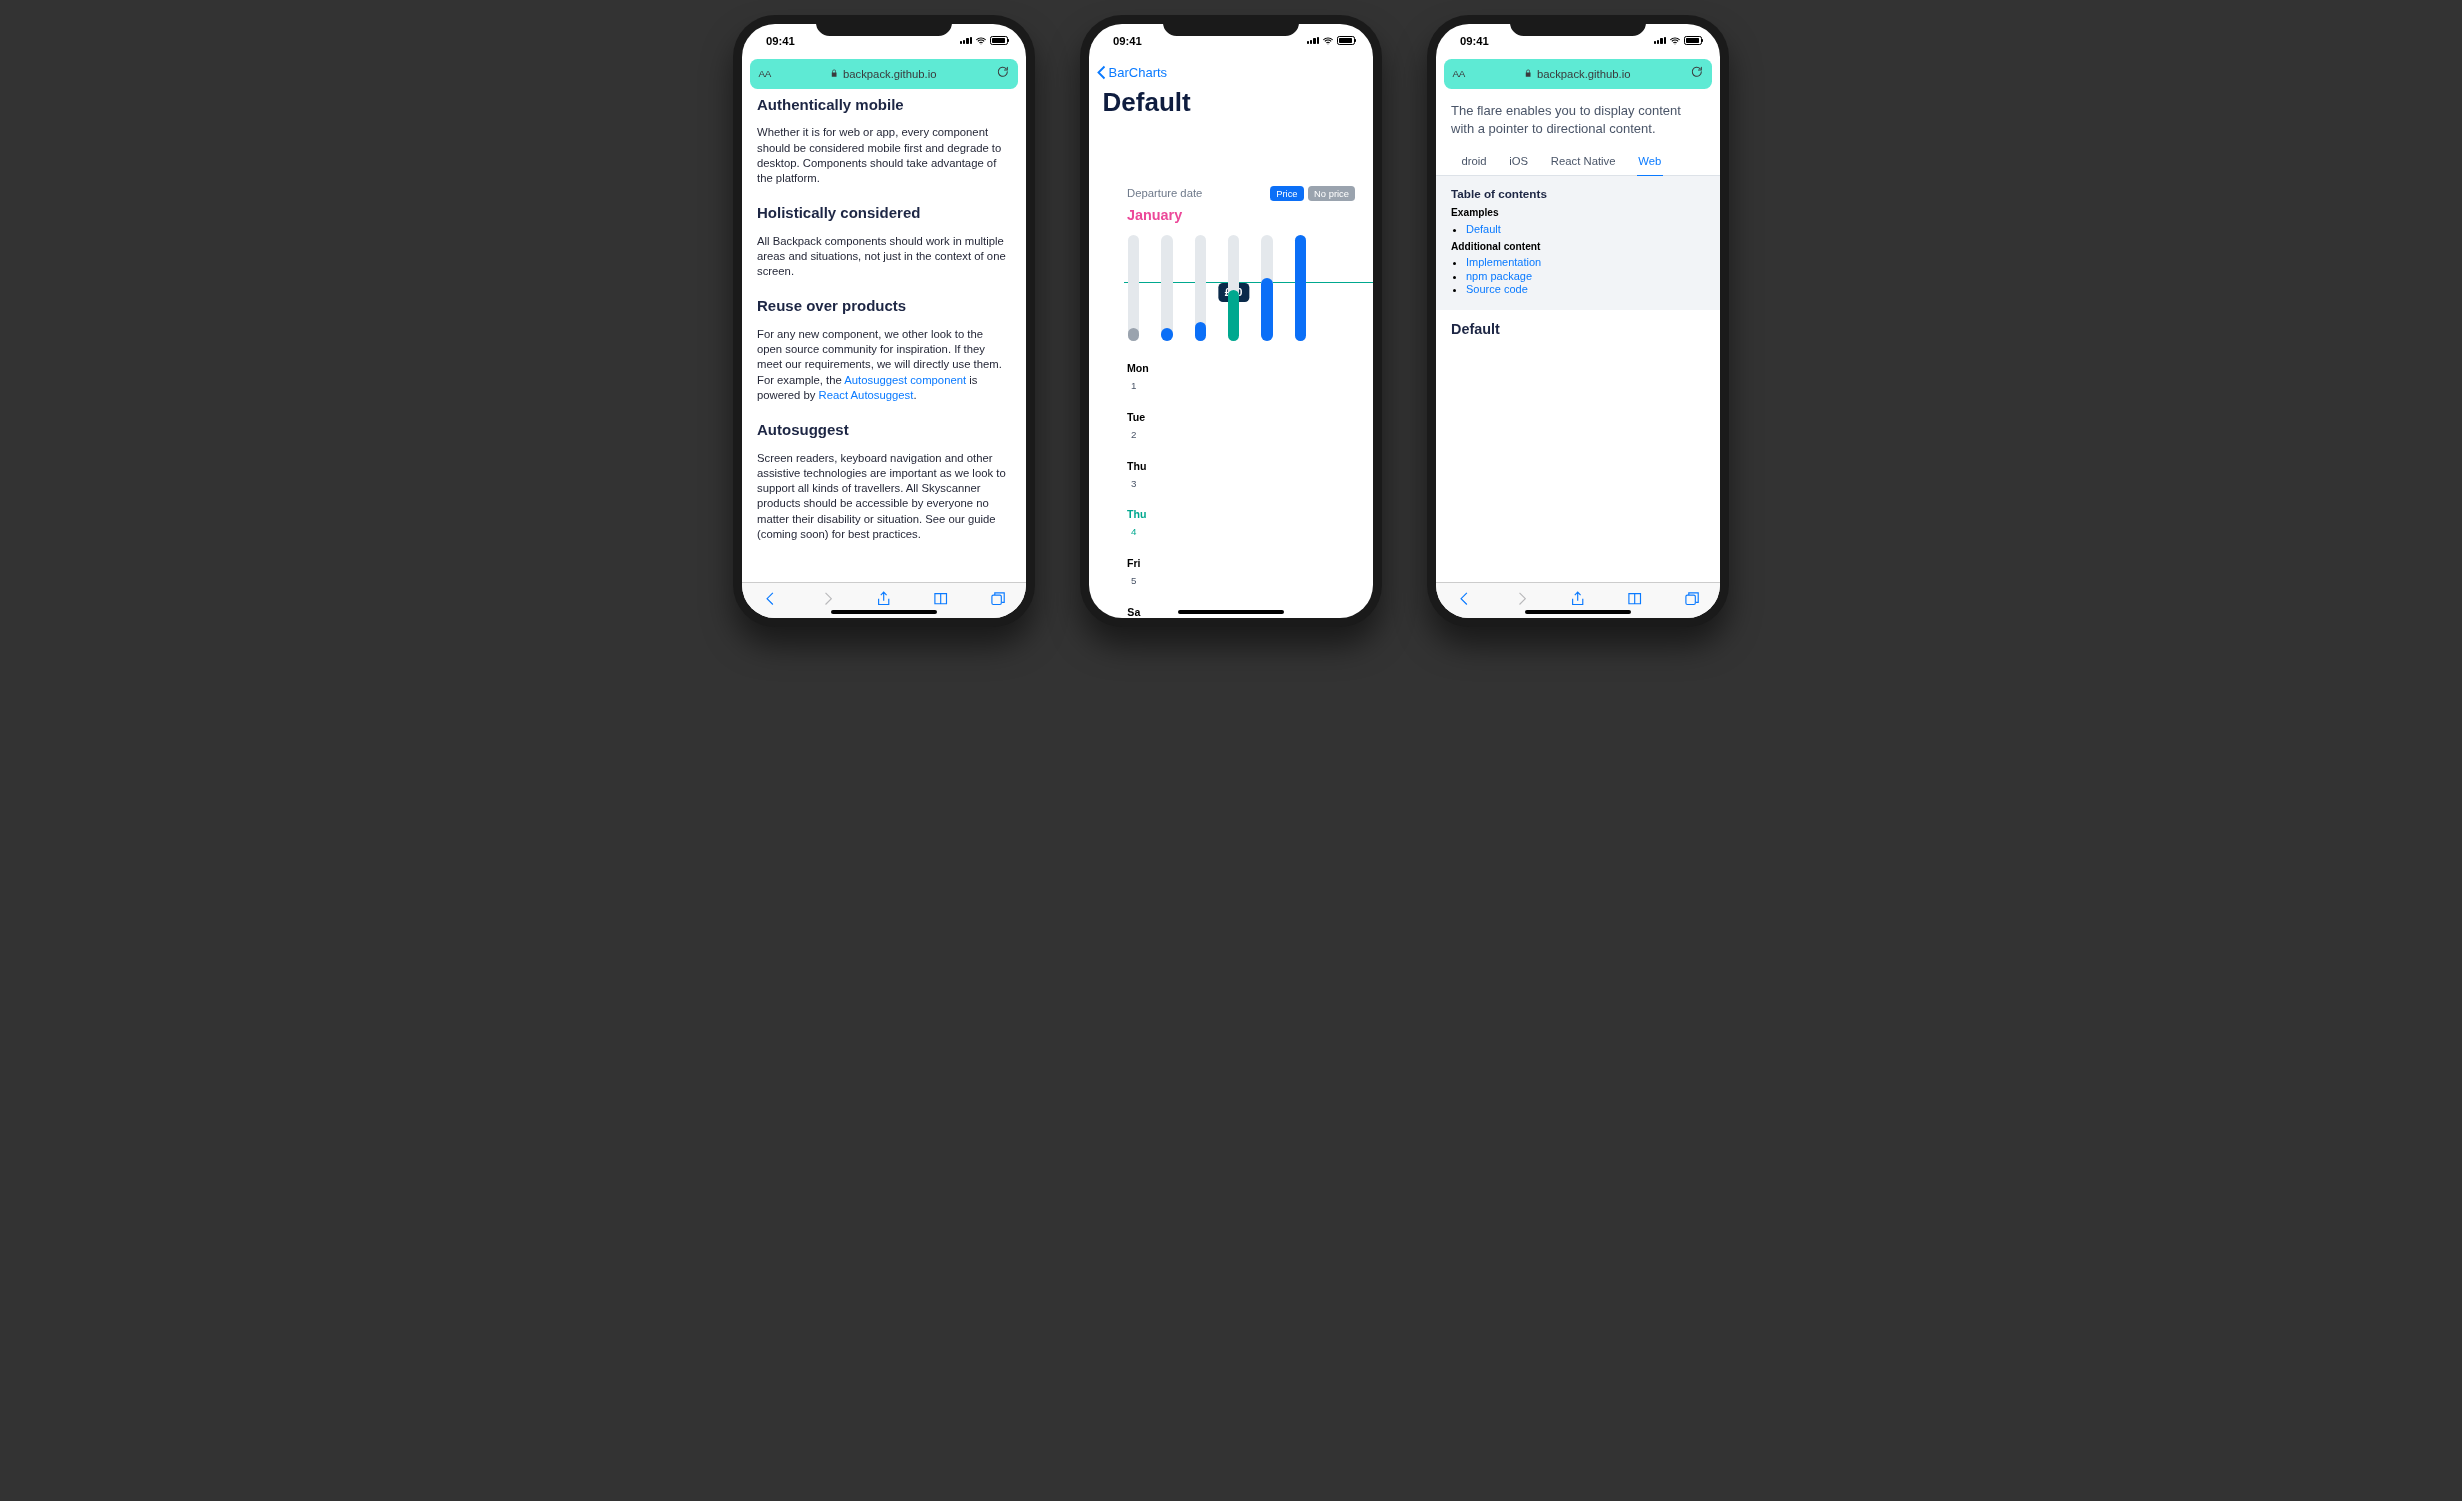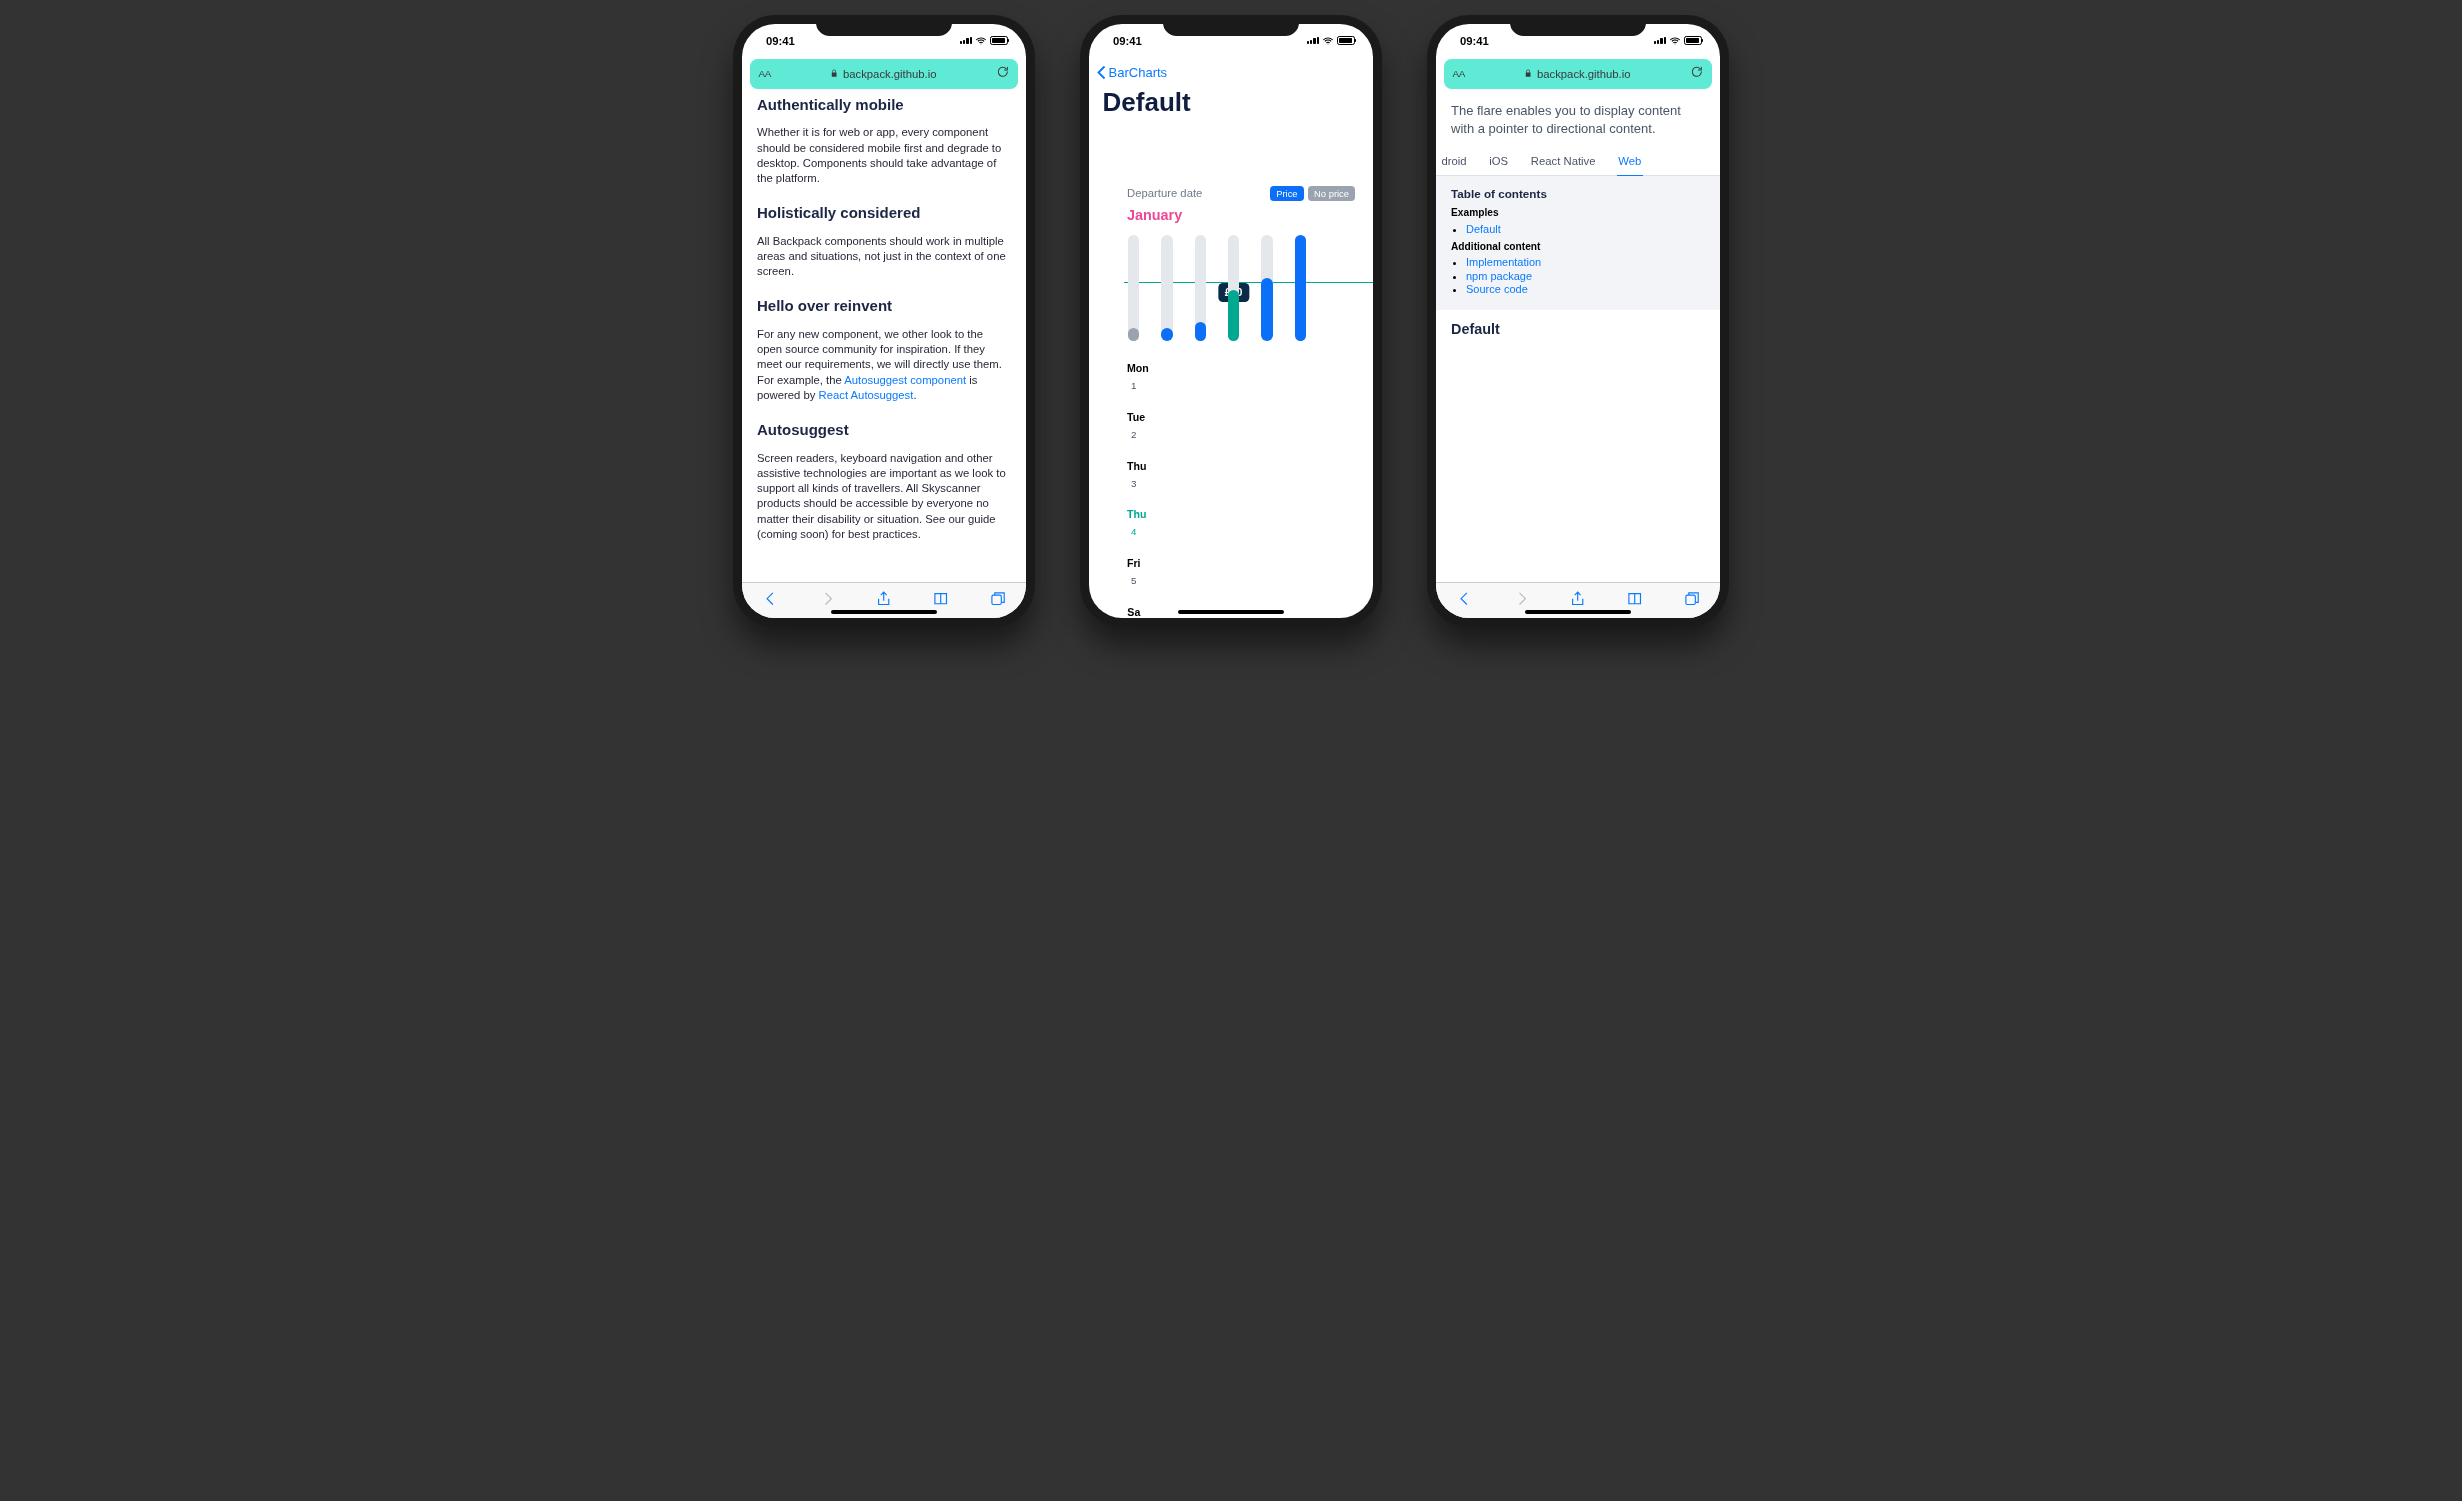--- a/index.html
+++ b/index.html
@@ -117,21 +117,21 @@
 .barfill { position:absolute; bottom:0; left:0; right:0; border-radius:7.6px;}
 .axislabels { display:flex; gap:19.7px; padding:6px 0 0 38px;flex-direction:column;}
 .axiscol { width:13.6px; text-align:center;}
 .axiscol .day { font-size:10.6px; font-weight:700;}
 .axiscol .num { font-size:9.8px; color:#4a5568; margin-top:6px;}
 .tooltip { position:absolute; background:#0a2a4a; color:#fff; font-size:10.6px; font-weight:600; padding:3.8px 6.8px; border-radius:4.5px; bottom:54px; left:50%; transform:translateX(-50%); white-space:nowrap;}
 .tooltip::after { content:""; position:absolute; top:100%; left:50%; transform:translateX(-50%); border:3.8px solid transparent; border-top-color:#0a2a4a;}
 
 
 .intro { color:#4a5568; font-size:13px; line-height:1.35; padding:7.6px 15px 13.6px 15px;}
-.tabs { display:flex; border-bottom:0.8px solid #dde2e8; padding:0 4px; gap:19.7px; font-size:11.3px; color:#4a5568;}
+.tabs { display:flex; border-bottom:0.8px solid #dde2e8; padding:0 24px; gap:19.7px; font-size:11.3px; color:#4a5568;}
 .tabs .tab { padding:4.5px 1.5px 7.6px 1.5px; cursor:pointer;}
 .tabs .tab.active { color:#0a7aff; border-bottom:1.5px solid #0a7aff; font-weight:500; margin-bottom:-0.8px;}
 .toc { background:#f2f4f7; padding:10.6px 15px 13.6px 15px; font-size:11px;}
 .toc h3 { font-size:11.7px; font-weight:700; margin-bottom:7.6px; color:#1d2644;}
 .toc h4 { font-size:10.2px; font-weight:700; margin:6px 0 4.5px 0;}
 .toc ul { list-style: disc; padding-left: 15px;}
 .toc li { margin-bottom:1.5px;}
 .toc a { color:#0a7aff; text-decoration:none;}
 .sect-title { font-size:14.4px; font-weight:700; padding:10.6px 15px 9px 15px; color:#1d2644;}
 .card { margin:0 10.6px; border:0.8px solid #e0e3e8; border-radius:4.5px; padding:12px; background:#fff;}
@@ -173,21 +173,21 @@
         <svg viewBox="0 0 24 24">
             <path d="M20 12a8 8 0 11-2.3-5.6M20 4v5h-5" fill="none" stroke="#3a3a3c" stroke-width="1.8" stroke-linecap="round"></path>
           </svg>
       </span>
     </div>
     <div class="content doc">
       <h2>Authentically mobile</h2>
       <p>Whether it is for web or app, every component should be considered mobile first and degrade to desktop. Components should take advantage of the platform.</p>
       <h2>Holistically considered</h2>
       <p>All Backpack components should work in multiple areas and situations, not just in the context of one screen.</p>
-      <h2>Hello over reinvent</h2>
+      <h2>Reuse over products</h2>
       <p>
         <span>For any new component, we other look to the open source community for inspiration. If they meet our requirements, we will directly use them. For example, the </span><a href="#">Autosuggest component</a><span> is powered by </span><a href="#">React Autosuggest</a><span>.</span>
       </p>
       <h2>Autosuggest</h2>
       <p>Screen readers, keyboard navigation and other assistive technologies are important as we look to support all kinds of travellers. All Skyscanner products should be accessible by everyone no matter their disability or situation. See our guide (coming soon) for best practices.</p>
     </div>
     <div class="bottombar">
       <span><svg viewBox="0 0 24 24">
             <polyline points="15 4 7 12 15 20"></polyline>
           </svg></span>

